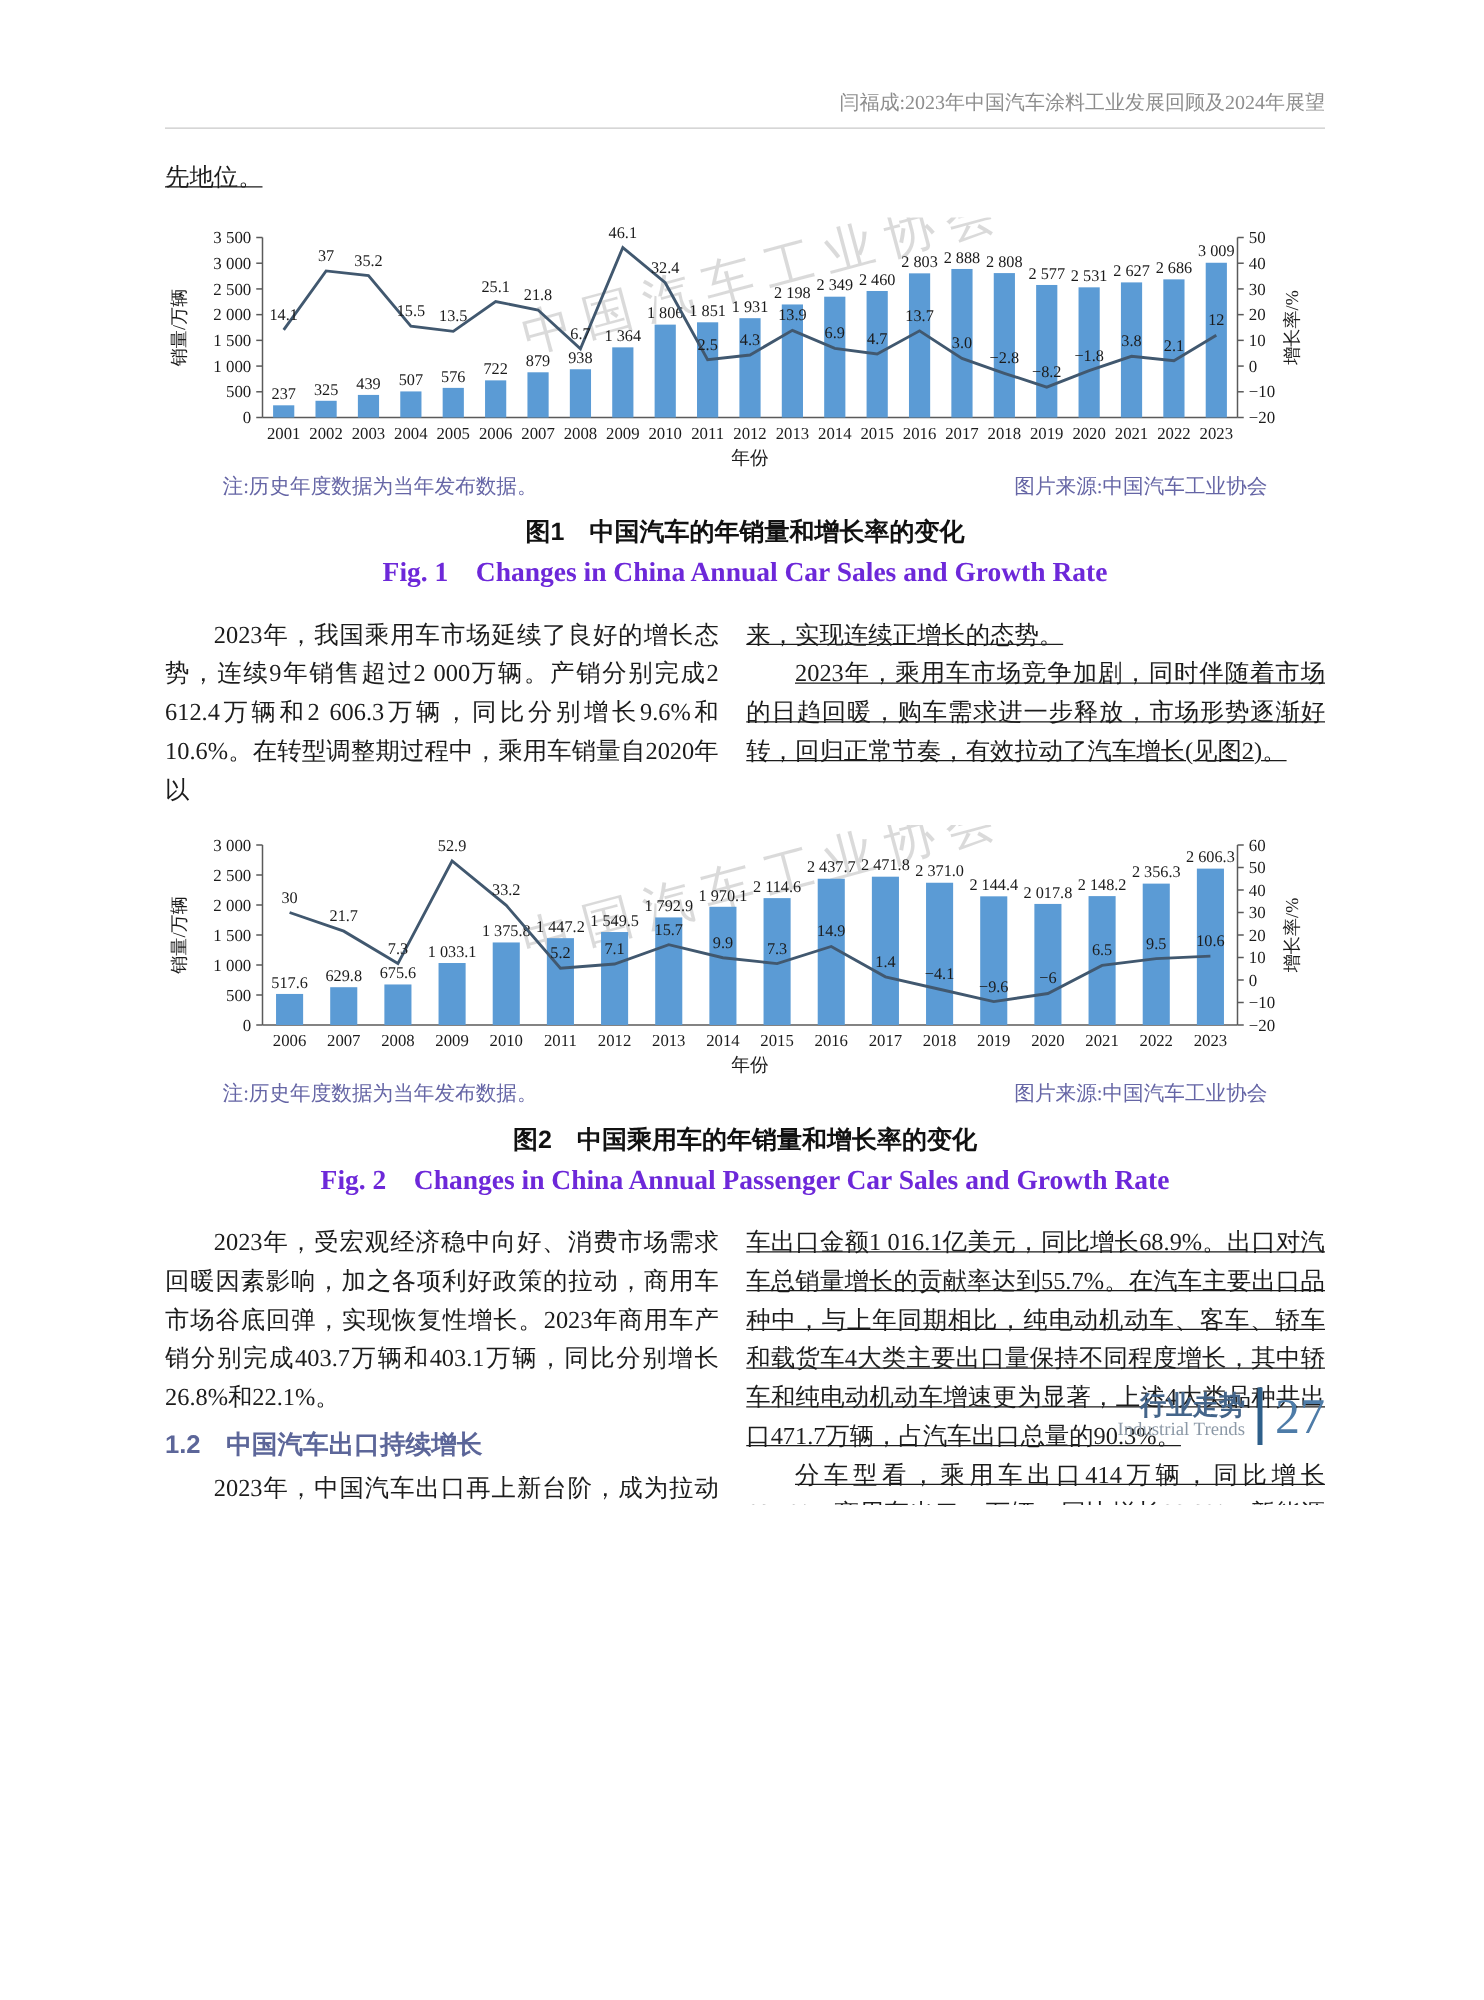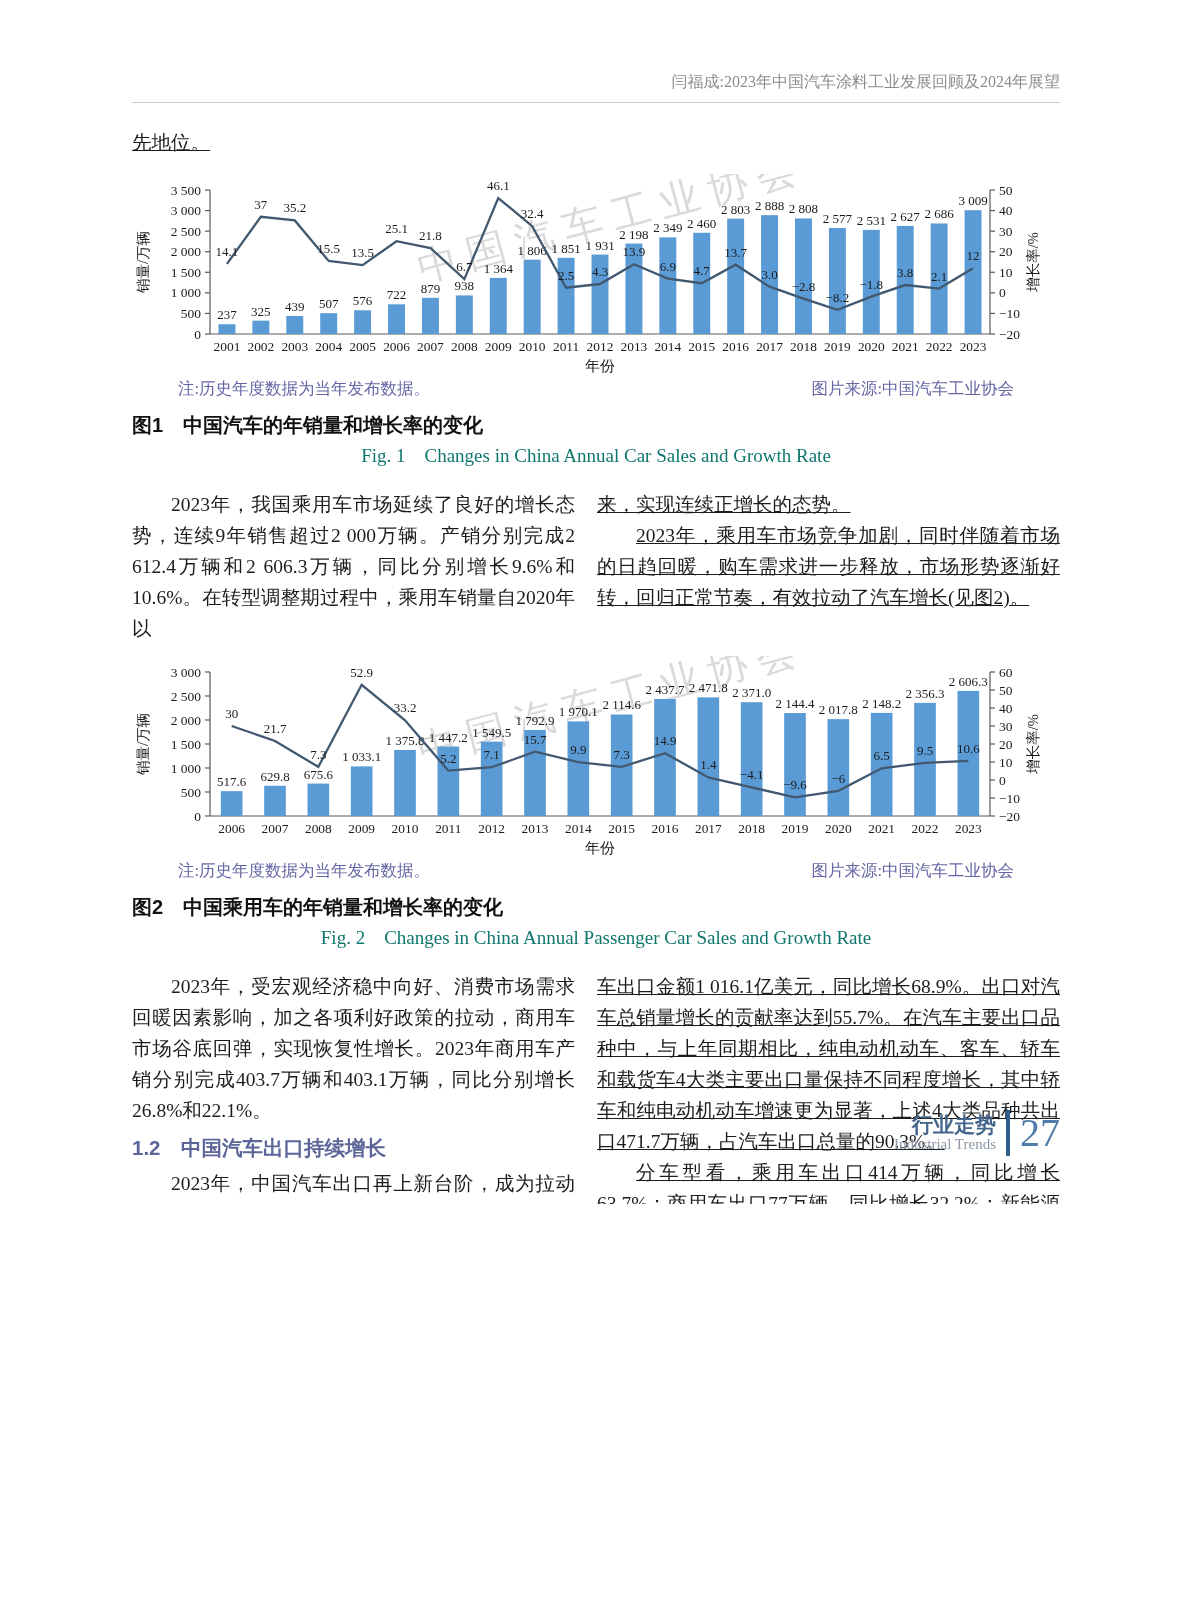--- a/index.html
+++ b/index.html
@@ -12,23 +12,23 @@
   .col-l{width:443px;}
   .col-r{width:463px;text-decoration:underline;}
   p{margin:0;font-size:19.5px;line-height:31px;text-align:justify;}
   .indent{text-indent:2em;}
   .figure{margin-top:16px;}
   .figure2{margin-top:12px;}
   svg.chart{display:block;width:928px;height:202px;}
   svg.chart text{fill:#1b1b1b;font-family:"Liberation Serif","DejaVu Serif",serif;}
   .fignote{display:flex;justify-content:space-between;align-items:baseline;
            font-size:16.5px;color:#6565a5;padding:0 46px;margin-top:2px;}
-  .cap-cn{font-family:"Liberation Sans","DejaVu Sans",sans-serif;
+  .cap-cn{text-align:center;font-family:"Liberation Sans","DejaVu Sans",sans-serif;
           font-weight:bold;font-size:20px;margin-top:12px;color:#111;}
-  .cap-en{text-align:center;font-weight:normal;font-size:19px;margin-top:4px;color:#0f766e;}
+  .cap-en{text-align:center;font-weight:bold;font-size:22px;margin-top:4px;color:#6d28d9;}
   .mid{margin-top:20px;}
   .bottom{margin-top:20px;}
   .sec-head{font-family:"Liberation Sans","DejaVu Sans",sans-serif;font-weight:bold;
             color:#5c6699;font-size:20.5px;margin:7px 0 5px 0;line-height:30px;}
   .footer{position:absolute;right:127px;bottom:48px;display:flex;align-items:center;gap:10px;}
   .f-labels{text-align:right;}
   .f-cn{font-family:"Liberation Sans","DejaVu Sans",sans-serif;font-weight:bold;
         font-size:21px;color:#44658a;line-height:23px;}
   .f-en{font-size:15px;color:#8b98a6;line-height:16px;}
   .f-bar{width:4px;height:46px;background:#2e5f8a;}

